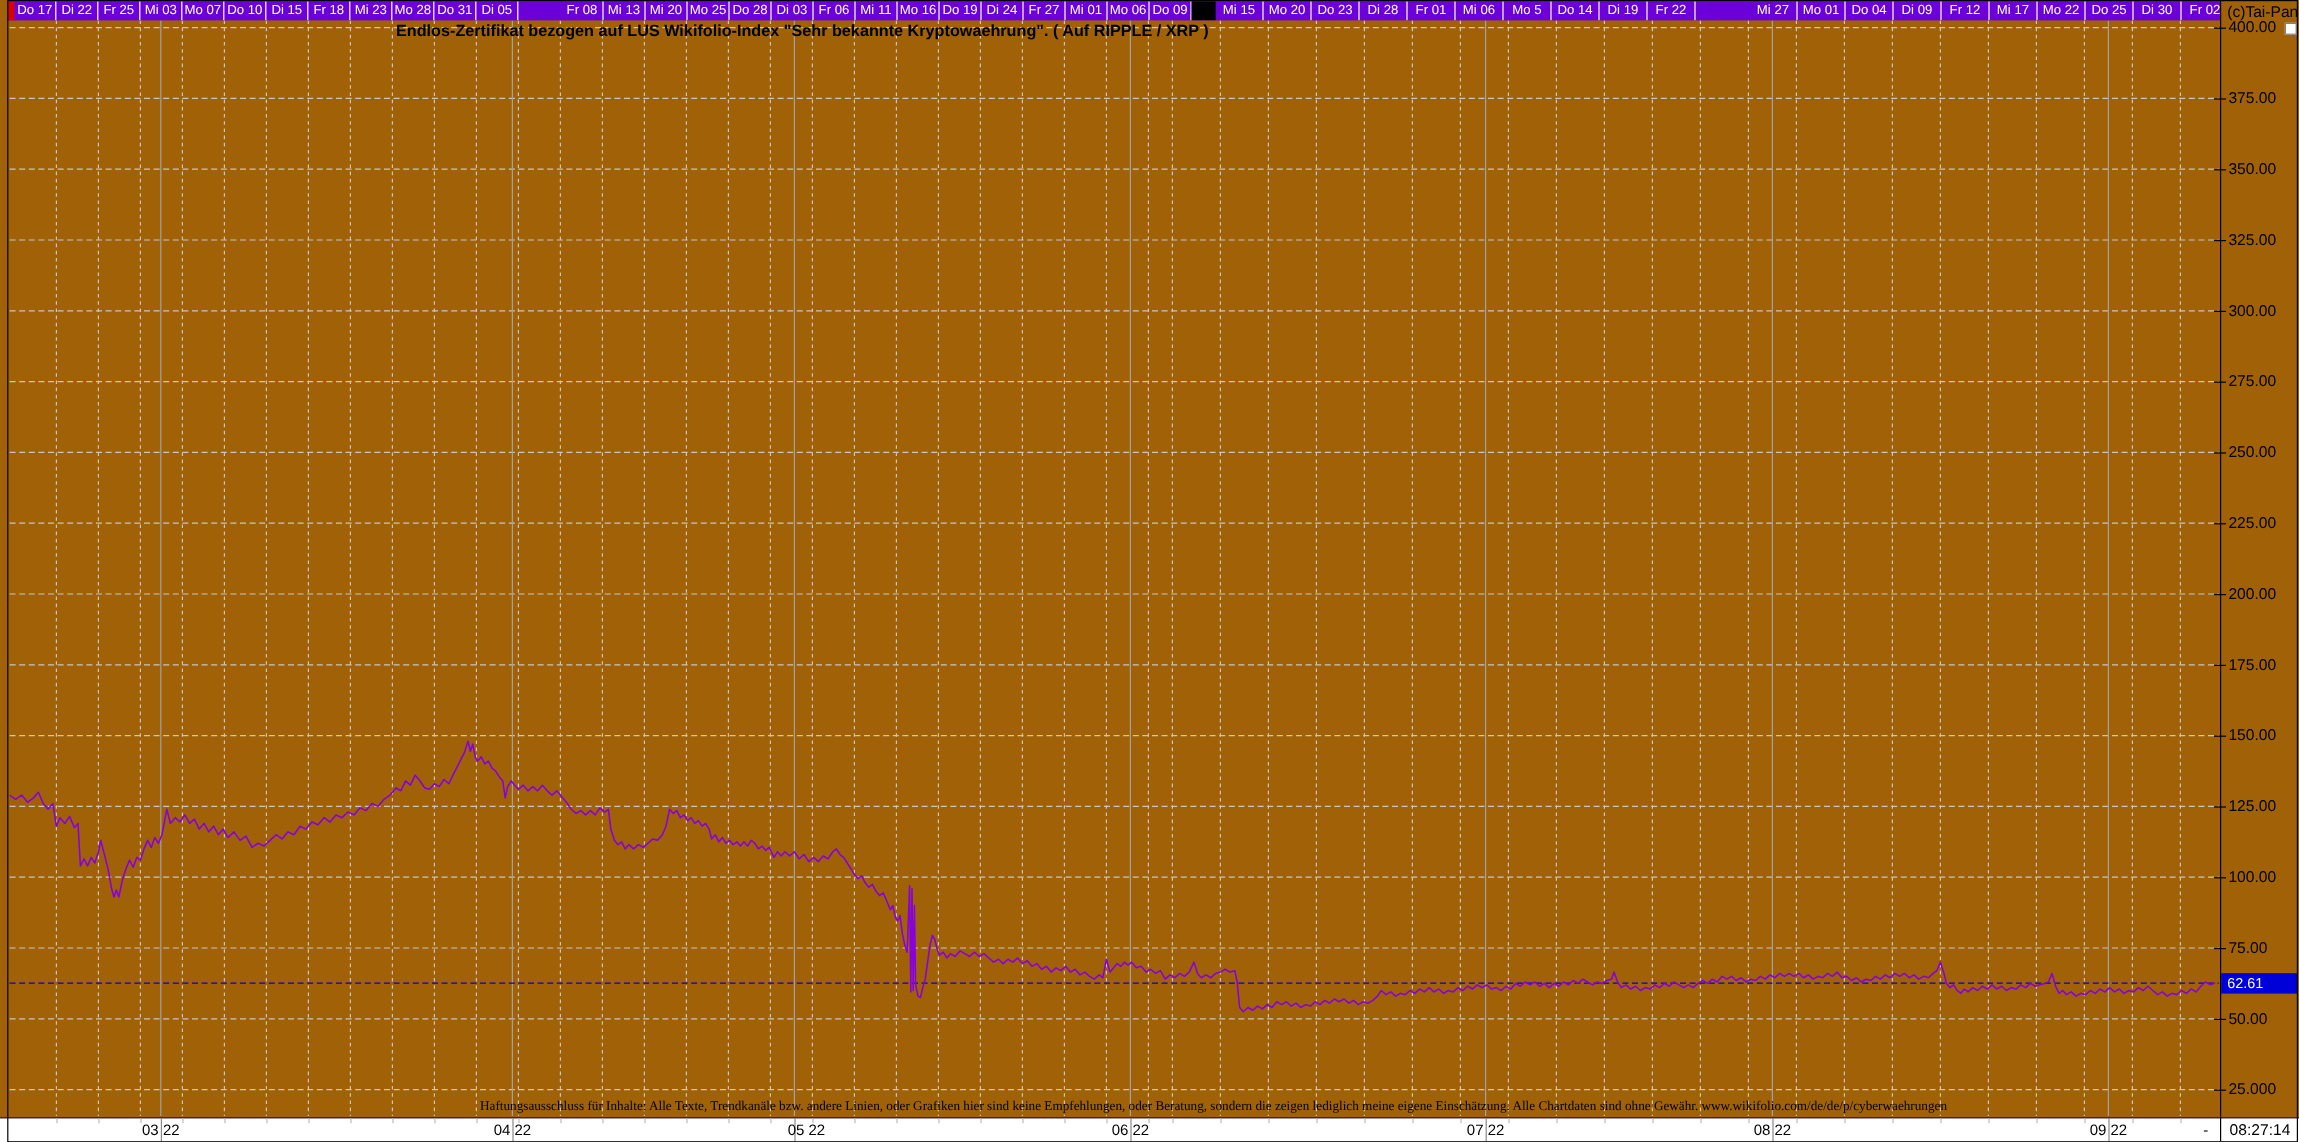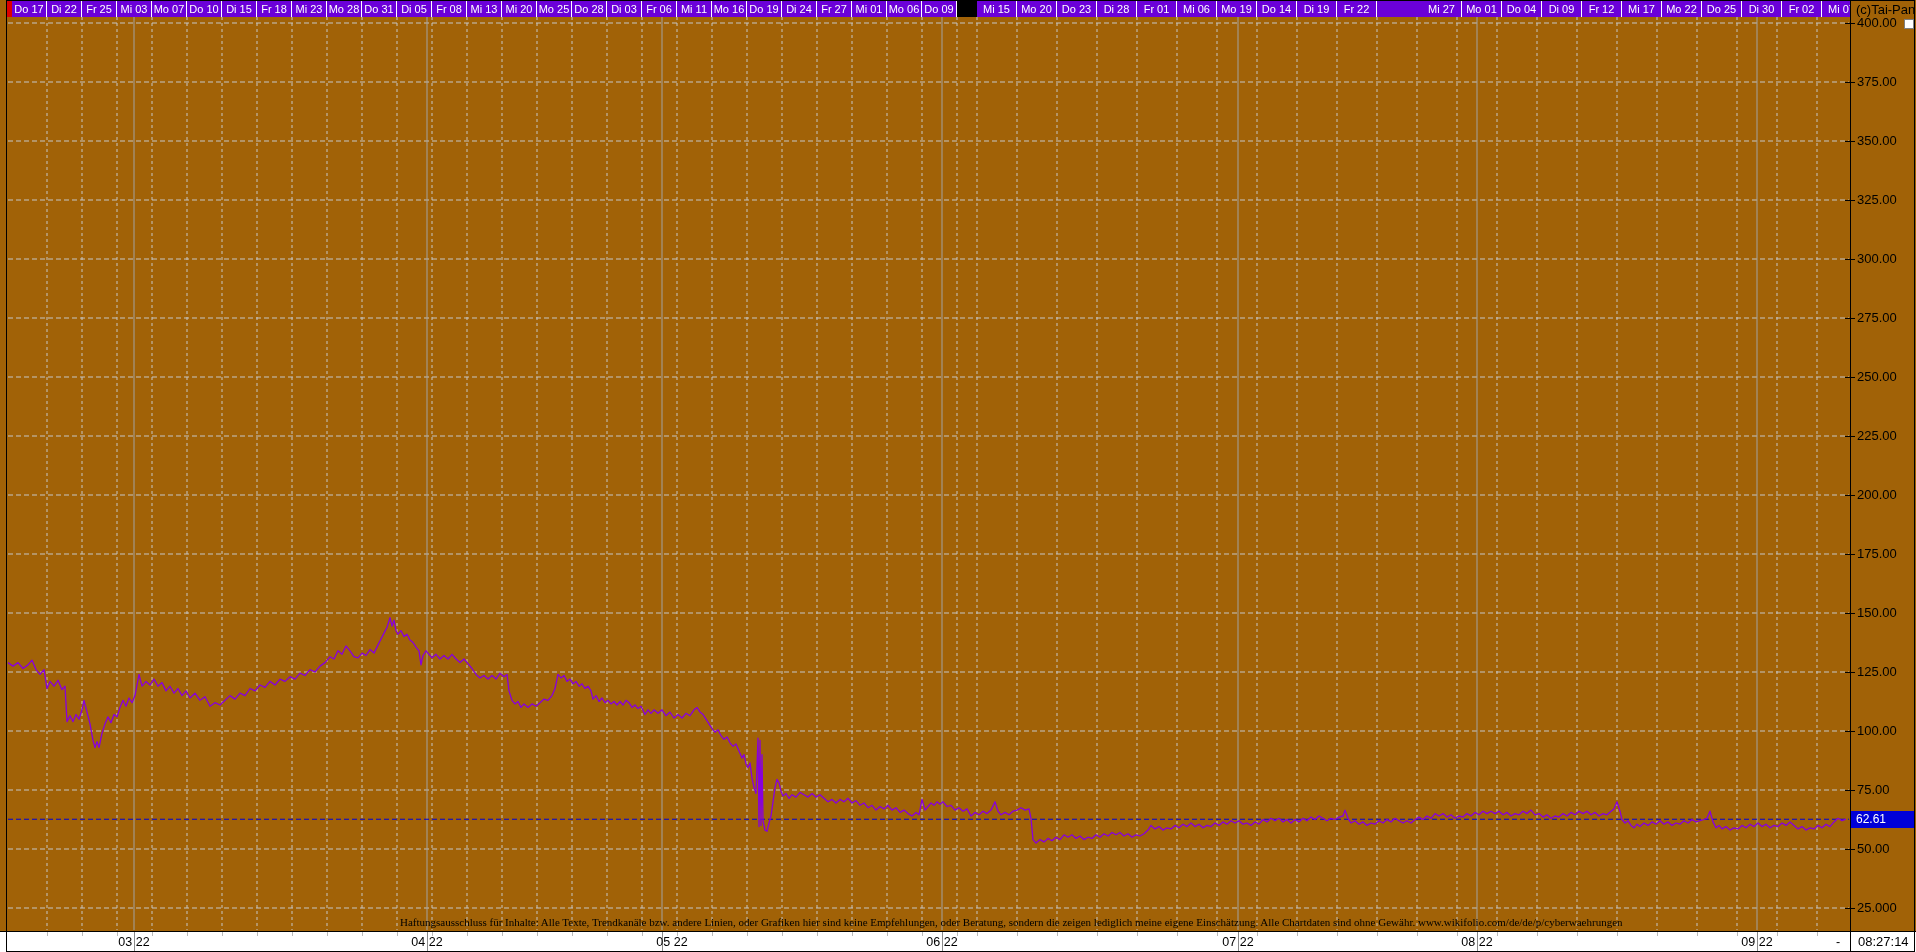--- a/index.html
+++ b/index.html
@@ -50,21 +50,21 @@
       <div class="cell" style="flex: 0 0 35px;">Fr 25</div>
       <div class="cell" style="flex: 0 0 35px;">Mi 03</div>
       <div class="cell" style="flex: 0 0 35px;">Mo 07</div>
       <div class="cell" style="flex: 0 0 35px;">Do 10</div>
       <div class="cell" style="flex: 0 0 35px;">Di 15</div>
       <div class="cell" style="flex: 0 0 35px;">Fr 18</div>
       <div class="cell" style="flex: 0 0 35px;">Mi 23</div>
       <div class="cell" style="flex: 0 0 35px;">Mo 28</div>
       <div class="cell" style="flex: 0 0 35px;">Do 31</div>
       <div class="cell" style="flex: 0 0 35px;">Di 05</div>
-      <div class="cell" style="flex: 0 0 35px;">Fr 08</div>
+      <div class="cell" style="flex: 0 0 35px; margin-left: 36px;">Fr 08</div>
       <div class="cell" style="flex: 0 0 35px;">Mi 13</div>
       <div class="cell" style="flex: 0 0 35px;">Mi 20</div>
       <div class="cell" style="flex: 0 0 35px;">Mo 25</div>
       <div class="cell" style="flex: 0 0 35px;">Do 28</div>
       <div class="cell" style="flex: 0 0 35px;">Di 03</div>
       <div class="cell" style="flex: 0 0 35px;">Fr 06</div>
       <div class="cell" style="flex: 0 0 35px;">Mi 11</div>
       <div class="cell" style="flex: 0 0 35px;">Mo 16</div>
       <div class="cell" style="flex: 0 0 35px;">Do 19</div>
       <div class="cell" style="flex: 0 0 35px;">Di 24</div>
@@ -72,41 +72,42 @@
       <div class="cell" style="flex: 0 0 35px;">Mi 01</div>
       <div class="cell" style="flex: 0 0 35px;">Mo 06</div>
       <div class="cell" style="flex: 0 0 35px;">Do 09</div>
       <div class="gap" style="flex: 0 0 20px; background: rgb(0, 0, 0);"></div>
       <div class="cell" style="flex: 0 0 40px;">Mi 15</div>
       <div class="cell" style="flex: 0 0 40px;">Mo 20</div>
       <div class="cell" style="flex: 0 0 40px;">Do 23</div>
       <div class="cell" style="flex: 0 0 40px;">Di 28</div>
       <div class="cell" style="flex: 0 0 40px;">Fr 01</div>
       <div class="cell" style="flex: 0 0 40px;">Mi 06</div>
-      <div class="cell" style="flex: 0 0 40px;">Mo 19</div>
+      <div class="cell" style="flex: 0 0 40px;">Mo 5</div>
       <div class="cell" style="flex: 0 0 40px;">Do 14</div>
       <div class="cell" style="flex: 0 0 40px;">Di 19</div>
       <div class="cell" style="flex: 0 0 40px;">Fr 22</div>
       <div class="cell" style="flex: 0 0 40px; margin-left: 45px;">Mi 27</div>
       <div class="cell" style="flex: 0 0 40px;">Mo 01</div>
       <div class="cell" style="flex: 0 0 40px;">Do 04</div>
       <div class="cell" style="flex: 0 0 40px;">Di 09</div>
       <div class="cell" style="flex: 0 0 40px;">Fr 12</div>
       <div class="cell" style="flex: 0 0 40px;">Mi 17</div>
       <div class="cell" style="flex: 0 0 40px;">Mo 22</div>
       <div class="cell" style="flex: 0 0 40px;">Do 25</div>
       <div class="cell" style="flex: 0 0 40px;">Di 30</div>
       <div class="cell" style="flex: 0 0 40px;">Fr 02</div>
       <div class="cell" style="flex: 0 0 40px;">Mi 07</div>
       <div class="cell" style="flex: 0 0 40px;">Mo 12</div>
     </div>
 
   <div class="copyright">(c)Tai-Pan</div>
   <div class="sq"></div>
 
+  <div class="title">Endlos-Zertifikat bezogen auf LUS Wikifolio-Index "Sehr bekannte Kryptowaehrung". ( Auf RIPPLE / XRP )</div>
 
   <svg class="chartsvg" id="chartsvg" width="1843" height="915" viewBox="7 16 1843 915">
       <line x1="8" y1="23" x2="1849" y2="23" stroke="#c6c6c6" stroke-width="1" stroke-dasharray="5,3"></line>
       <line x1="8" y1="82" x2="1849" y2="82" stroke="#c6c6c6" stroke-width="1" stroke-dasharray="5,3"></line>
       <line x1="8" y1="141" x2="1849" y2="141" stroke="#c6c6c6" stroke-width="1" stroke-dasharray="5,3"></line>
       <line x1="8" y1="200" x2="1849" y2="200" stroke="#c6c6c6" stroke-width="1" stroke-dasharray="5,3"></line>
       <line x1="8" y1="259" x2="1849" y2="259" stroke="#c6c6c6" stroke-width="1" stroke-dasharray="5,3"></line>
       <line x1="8" y1="318" x2="1849" y2="318" stroke="#c6c6c6" stroke-width="1" stroke-dasharray="5,3"></line>
       <line x1="8" y1="377" x2="1849" y2="377" stroke="#c6c6c6" stroke-width="1" stroke-dasharray="5,3"></line>
       <line x1="8" y1="436" x2="1849" y2="436" stroke="#c6c6c6" stroke-width="1" stroke-dasharray="5,3"></line>

